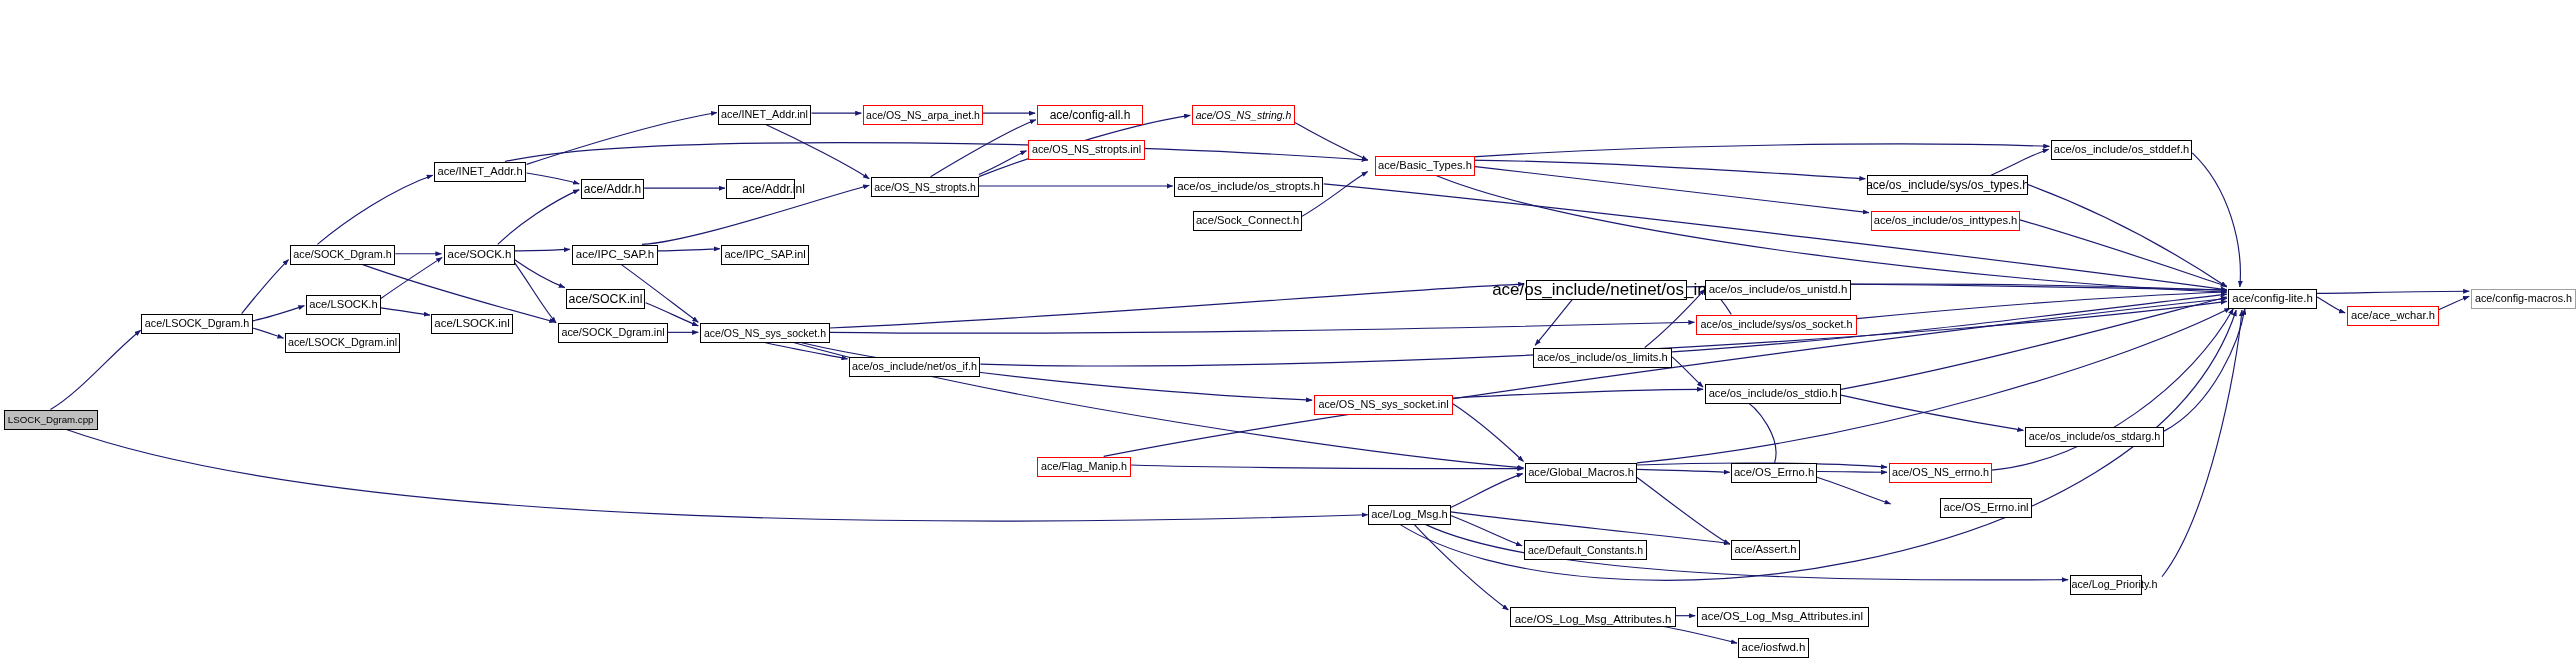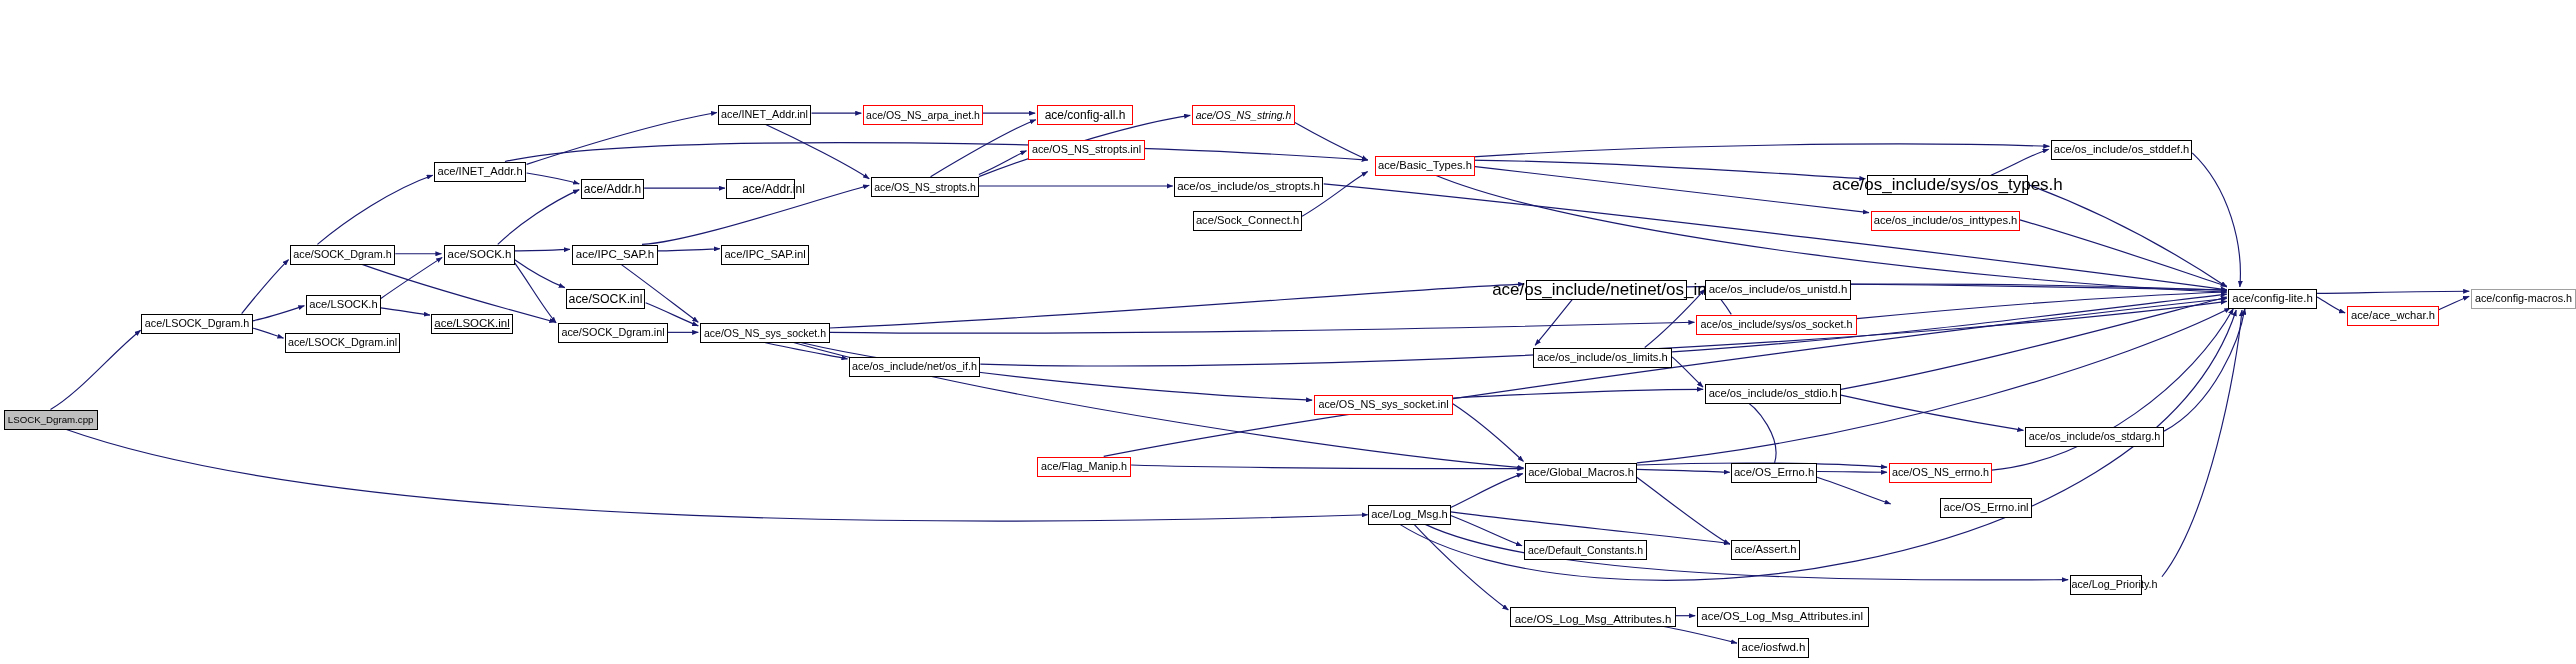--- a/index.html
+++ b/index.html
@@ -157,21 +157,21 @@
       </div>
       <div class="node-box" style="left: 141px; top: 314px; width: 112px; height: 19.5px;">
         <span style="font-size: 10.8px;">ace/LSOCK_Dgram.h</span>
       </div>
       <div class="node-box" style="left: 285px; top: 333px; width: 115px; height: 19.5px;">
         <span style="font-size: 10.8px;">ace/LSOCK_Dgram.inl</span>
       </div>
       <div class="node-box" style="left: 306px; top: 295px; width: 75px; height: 19.5px;">
         <span style="font-size: 11.2px;">ace/LSOCK.h</span>
       </div>
-      <div class="node-box" style="left: 431px; top: 314px; width: 82px; height: 19.5px; text-decoration: underline;">
+      <div class="node-box" style="left: 431px; top: 314px; width: 82px; height: 19.5px;">
         <span style="font-size: 11.5px;">ace/LSOCK.inl</span>
       </div>
       <div class="node-box" style="left: 290px; top: 245px; width: 105px; height: 19.5px;">
         <span style="font-size: 10.8px;">ace/SOCK_Dgram.h</span>
       </div>
       <div class="node-box" style="left: 444px; top: 245px; width: 71px; height: 19.5px;">
         <span style="font-size: 11.5px;">ace/SOCK.h</span>
       </div>
       <div class="node-box" style="left: 566px; top: 289px; width: 79px; height: 19.5px;">
         <span>ace/SOCK.inl</span>
@@ -193,21 +193,21 @@
       </div>
       <div class="node-box" style="left: 581px; top: 179px; width: 63px; height: 19.5px;">
         <span style="font-size: 12px;">ace/Addr.h</span>
       </div>
       <div class="node-box" style="left: 726px; top: 179px; width: 69px; height: 19.5px; padding-left: 31px;">
         <span style="font-size: 12px;">ace/Addr.inl</span>
       </div>
       <div class="node-box red" style="left: 863px; top: 105px; width: 120px; height: 19.5px;">
         <span style="font-size: 10.5px;">ace/OS_NS_arpa_inet.h</span>
       </div>
-      <div class="node-box red" style="left: 1037px; top: 105px; width: 96px; height: 19.5px;">
+      <div class="node-box red" style="left: 1037px; top: 105px; width: 106px; height: 19.5px;">
         <span style="font-size: 12px;">ace/config-all.h</span>
       </div>
       <div class="node-box red" style="left: 1028px; top: 140px; width: 117px; height: 19.5px;">
         <span style="font-size: 10.8px;">ace/OS_NS_stropts.inl</span>
       </div>
       <div class="node-box" style="left: 871px; top: 177px; width: 108px; height: 19.5px;">
         <span style="font-size: 10.5px;">ace/OS_NS_stropts.h</span>
       </div>
       <div class="node-box red" style="left: 1192px; top: 105px; width: 103px; height: 19.5px;">
         <span style="font-size: 10.5px; font-style: italic;">ace/OS_NS_string.h</span>
@@ -230,21 +230,21 @@
       <div class="node-box red" style="left: 1696px; top: 315px; width: 161px; height: 19.5px;">
         <span style="font-size: 10.8px;">ace/os_include/sys/os_socket.h</span>
       </div>
       <div class="node-box" style="left: 1533px; top: 348px; width: 139px; height: 19.5px;">
         <span style="font-size: 11.2px;">ace/os_include/os_limits.h</span>
       </div>
       <div class="node-box" style="left: 1705px; top: 384px; width: 136px; height: 19.5px;">
         <span style="font-size: 11.2px;">ace/os_include/os_stdio.h</span>
       </div>
       <div class="node-box" style="left: 1867px; top: 175px; width: 161px; height: 19.5px;">
-        <span style="font-size: 17px; text-align: right;">ace/os_include/sys/os_types.h</span>
+        <span style="font-size: 12px; text-align: right;">ace/os_include/sys/os_types.h</span>
       </div>
       <div class="node-box red" style="left: 1871px; top: 211px; width: 149px; height: 19.5px;">
         <span style="font-size: 11.2px;">ace/os_include/os_inttypes.h</span>
       </div>
       <div class="node-box" style="left: 2051px; top: 140px; width: 141px; height: 19.5px;">
         <span style="font-size: 11.2px;">ace/os_include/os_stddef.h</span>
       </div>
       <div class="node-box" style="left: 2025px; top: 427px; width: 139px; height: 19.5px;">
         <span style="font-size: 10.8px;">ace/os_include/os_stdarg.h</span>
       </div>

